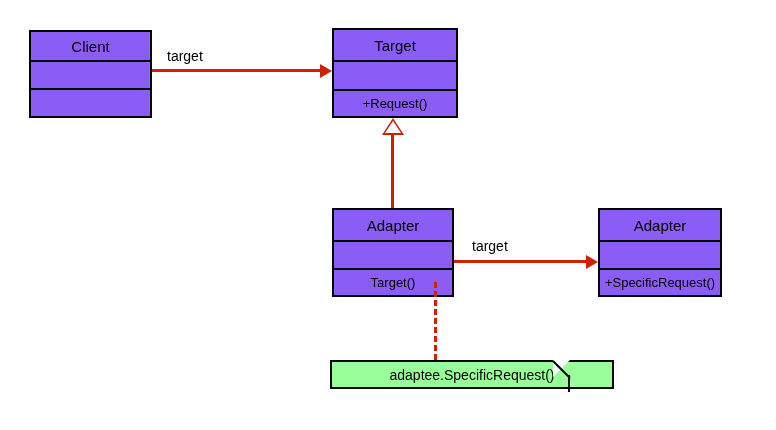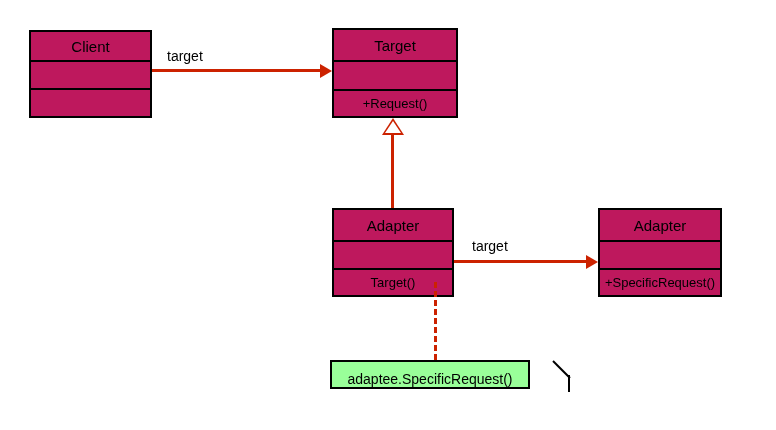--- a/index.html
+++ b/index.html
@@ -19,21 +19,21 @@
   .uml-class {
     position: absolute;
     box-sizing: border-box;
     background: #99ff99;
     border: 2px solid #000000;
     display: flex;
     flex-direction: column;
   }
   .uml-compartment {
     box-sizing: border-box;
-    background: #be185d;
+    background: #8b5cf6;
     display: flex;
     align-items: center;
     justify-content: center;
     overflow: visible;
     white-space: nowrap;
   }
   .uml-compartment.name {
     font-size: 15px;
     color: #000000;
   }
@@ -164,20 +164,20 @@
 
   <div class="edge-line edge-h" style="left:454px; top:260px; width:134px;"></div>
   <div class="arrow-head-right" style="left:586px; top:254.5px;"></div>
   <div class="edge-label" style="left:472px; top:238px;">target</div>
 
   <div class="edge-line edge-v" style="left:391px; top:135px; width:3px; height:73px;"></div>
   <div class="triangle-hollow" style="left:381.5px; top:118px;"></div>
 
   <div class="edge-dashed" style="left:434px; top:282px; height:78px;"></div>
 
-  <div class="uml-note" style="left:330px; top:360px; width:200px; height:29px;align-items:flex-end;">
+  <div class="uml-note" style="left:330px; top:360px; width:284px; height:29px;">
     <span>adaptee.SpecificRequest()</span>
   </div>
   <div class="note-fold" style="left:553px; top:360px;"></div>
   <div class="note-fold-line" style="left:553px; top:360px;"></div>
   <div class="note-fold-edge" style="left:568px; top:375px;"></div>
 
 </div>
 
 </body></html>

